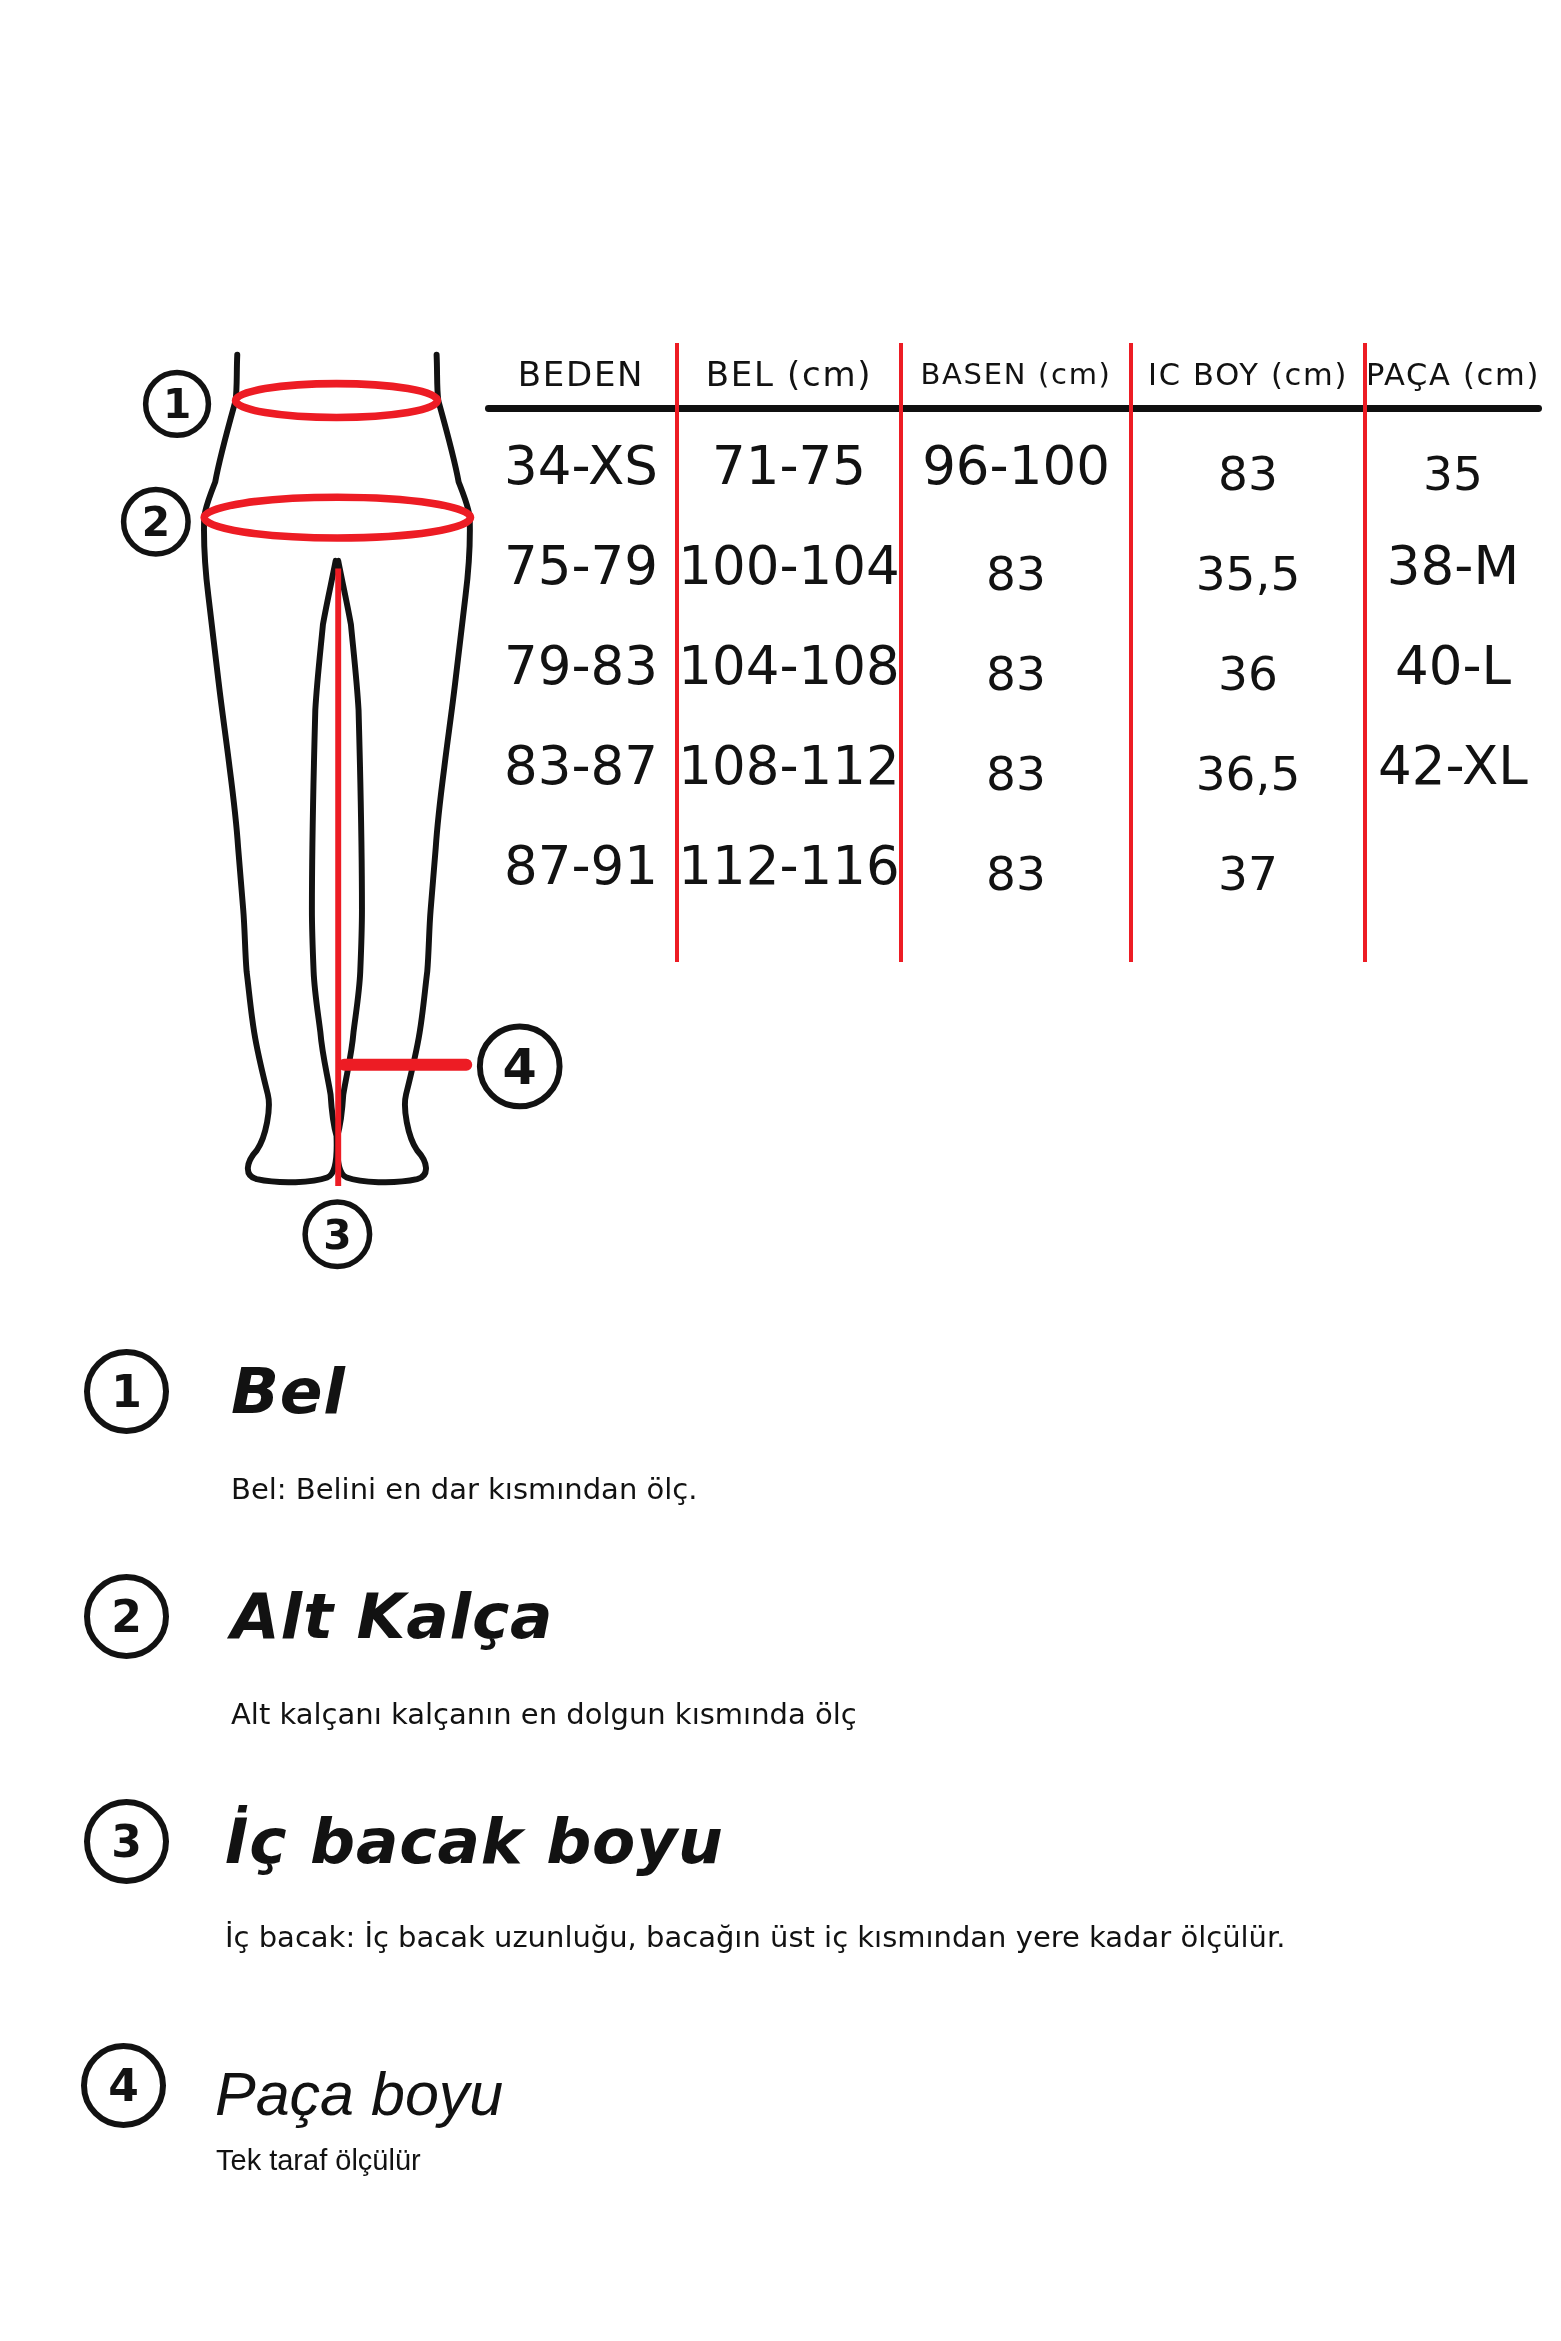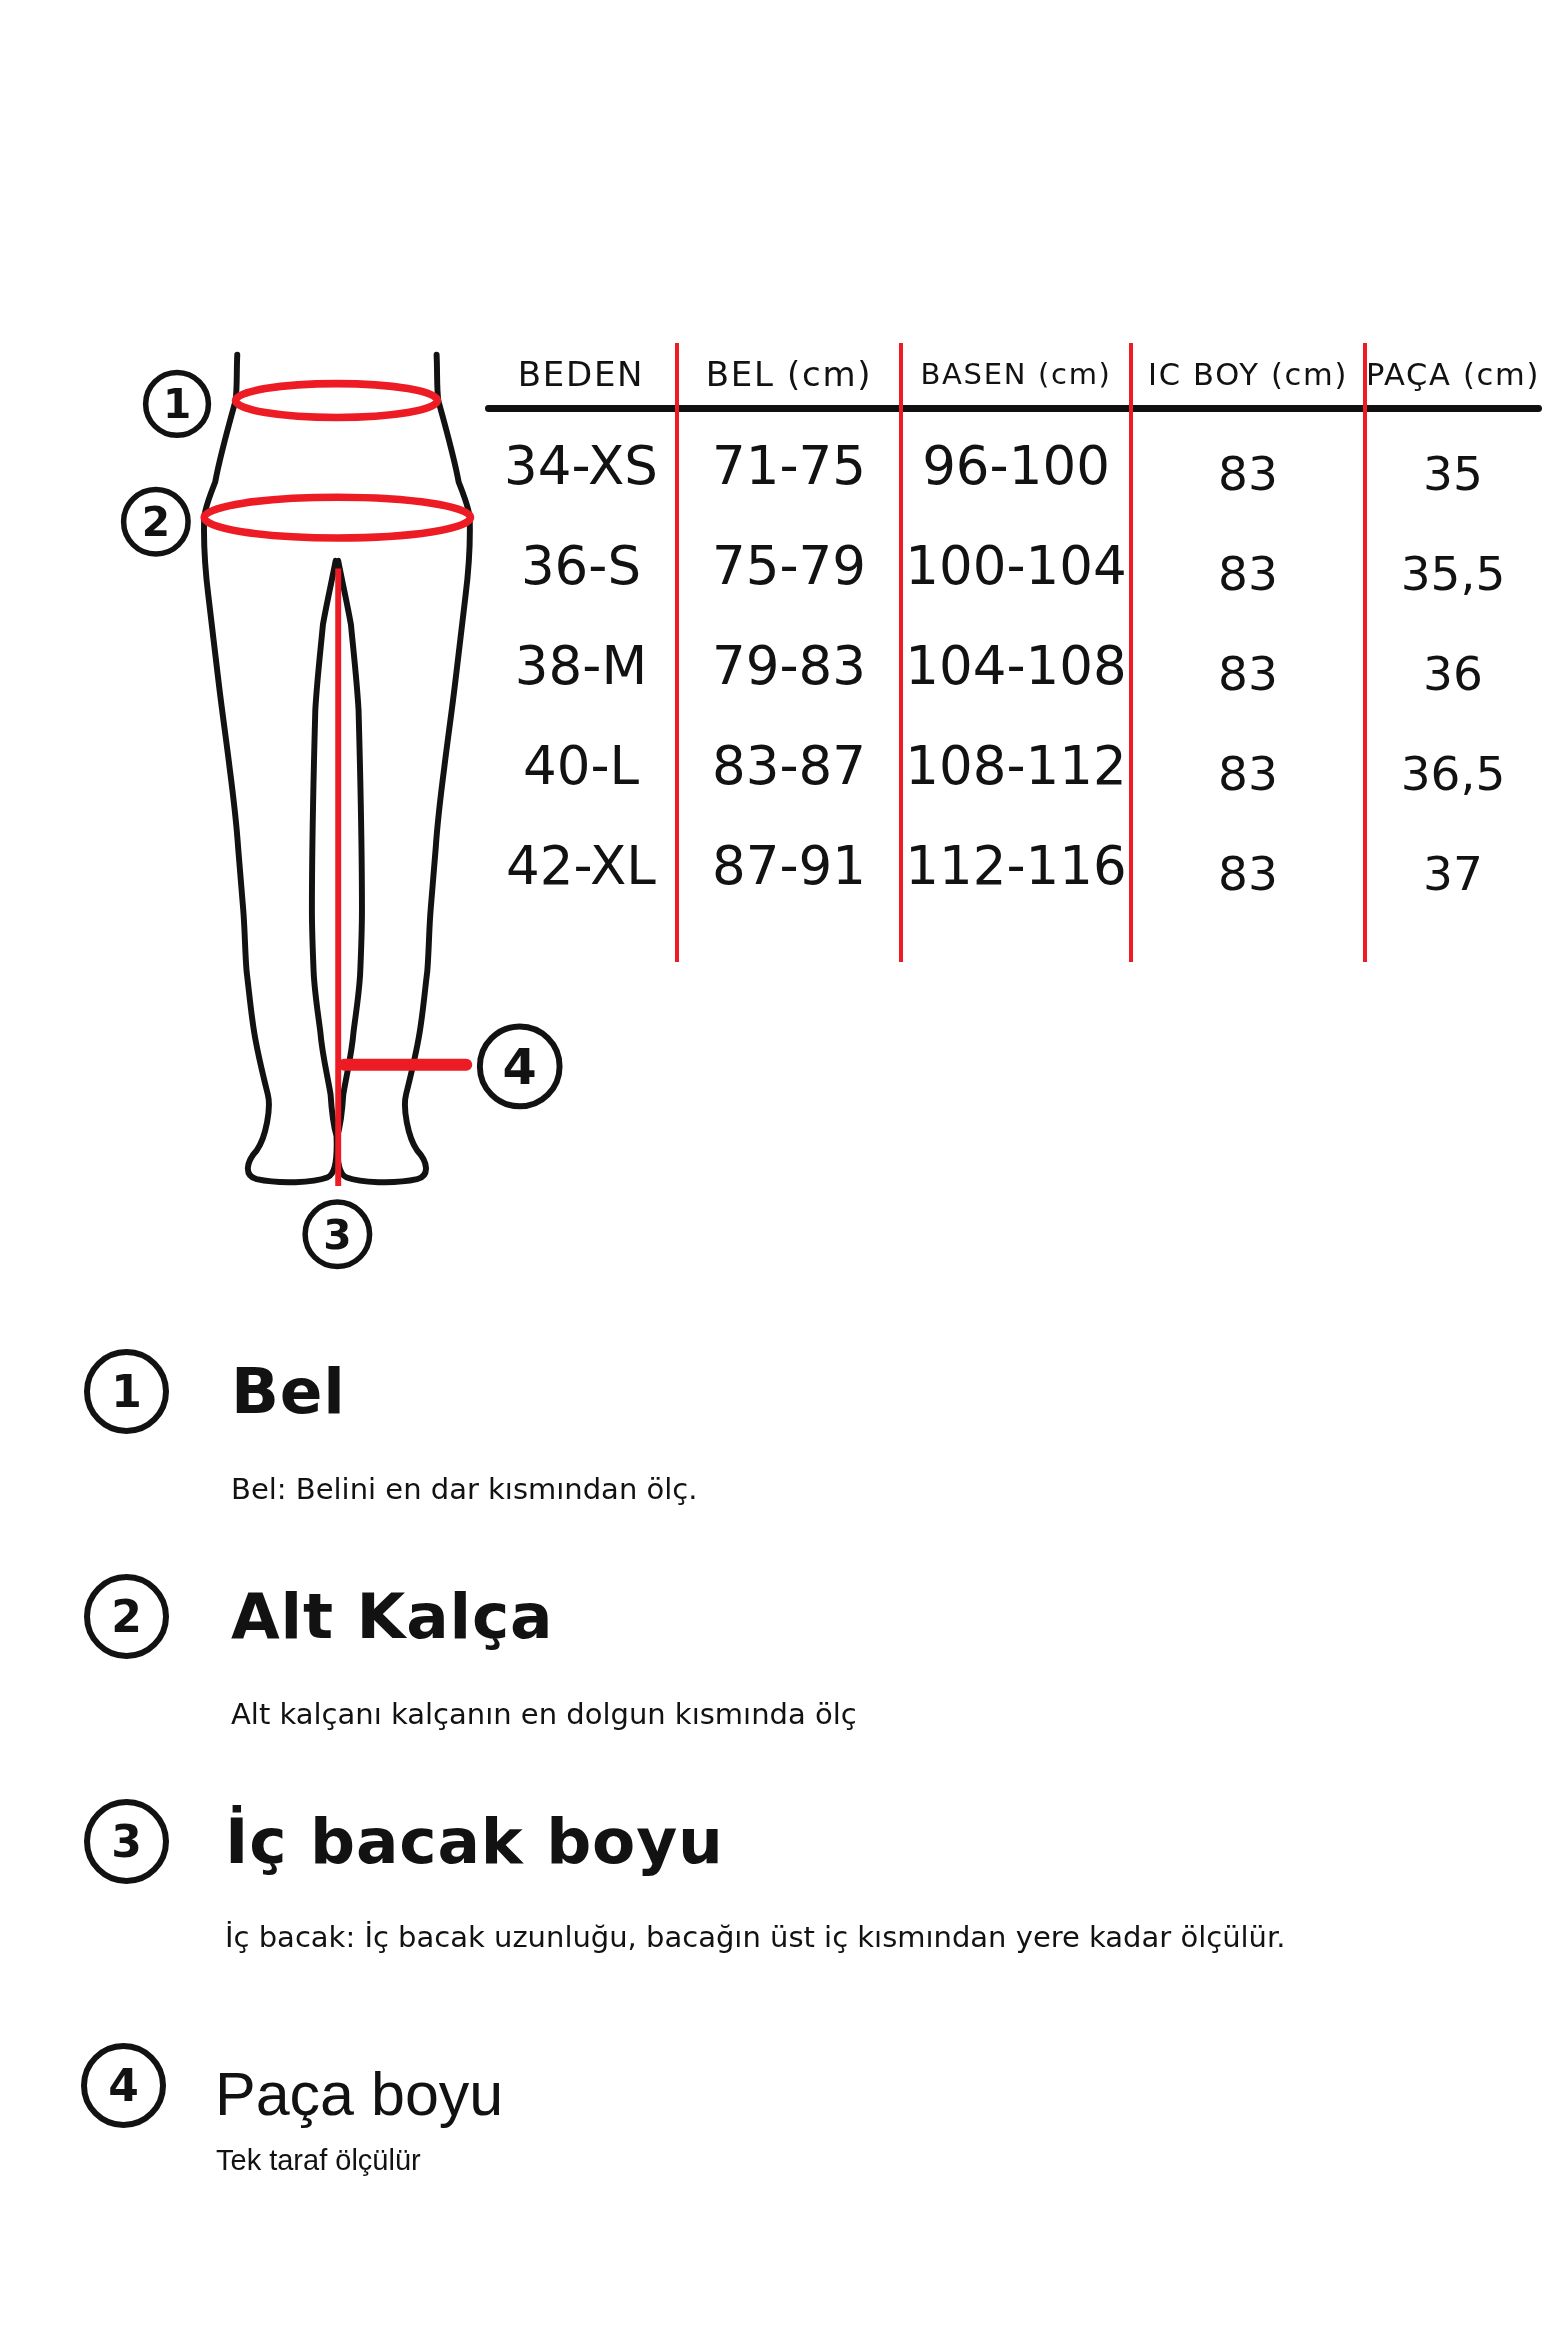--- a/index.html
+++ b/index.html
@@ -42,21 +42,21 @@
   .legend-item{position:absolute;left:0;width:1561px;height:187px;}
   .li1{top:1349px;} .li2{top:1574px;} .li3{top:1799px;} .li4{top:2043px;}
   .lcircle{
     position:absolute;left:84px;top:0;width:85px;height:85px;
     border:6px solid #121212;border-radius:50%;box-sizing:border-box;
     display:flex;align-items:center;justify-content:center;
     font-size:44px;font-weight:600;background:#fff;
   }
   .legend-item h2{
     position:absolute;left:231px;top:42px;transform:translateY(-50%);
-    margin:0;font-size:63px;font-weight:700;letter-spacing:0.8px;white-space:nowrap;
+    margin:0;font-size:63px;font-weight:700;letter-spacing:0.8px;white-space:nowrap;font-style:italic;
   }
   .legend-item p{
     position:absolute;left:231px;top:110px;margin:0;
     font-size:29px;font-weight:400;line-height:61px;width:1272px;
   }
   .li3 h2{left:225px;}
   .li3 p{left:225px;top:108px;}
   .li4 .lcircle{left:81px;}
   .li4 h2{left:215px;font-size:61px;font-weight:400;letter-spacing:0;
           font-family:"Liberation Sans",sans-serif;margin-top:9px;}
@@ -145,21 +145,20 @@
         <div class="th c3">IC BOY (cm)</div>
         <div class="th c4">PAÇA (cm)</div>
       </div>
     <div class="hline"></div>
     <div class="tbody">
         <div class="td c0">34-XS</div>
         <div class="td c1">71-75</div>
         <div class="td c2">96-100</div>
         <div class="td c3">83</div>
         <div class="td c4">35</div>
-        <div class="td c0">36-S</div>
         <div class="td c1">75-79</div>
         <div class="td c2">100-104</div>
         <div class="td c3">83</div>
         <div class="td c4">35,5</div>
         <div class="td c0">38-M</div>
         <div class="td c1">79-83</div>
         <div class="td c2">104-108</div>
         <div class="td c3">83</div>
         <div class="td c4">36</div>
         <div class="td c0">40-L</div>

